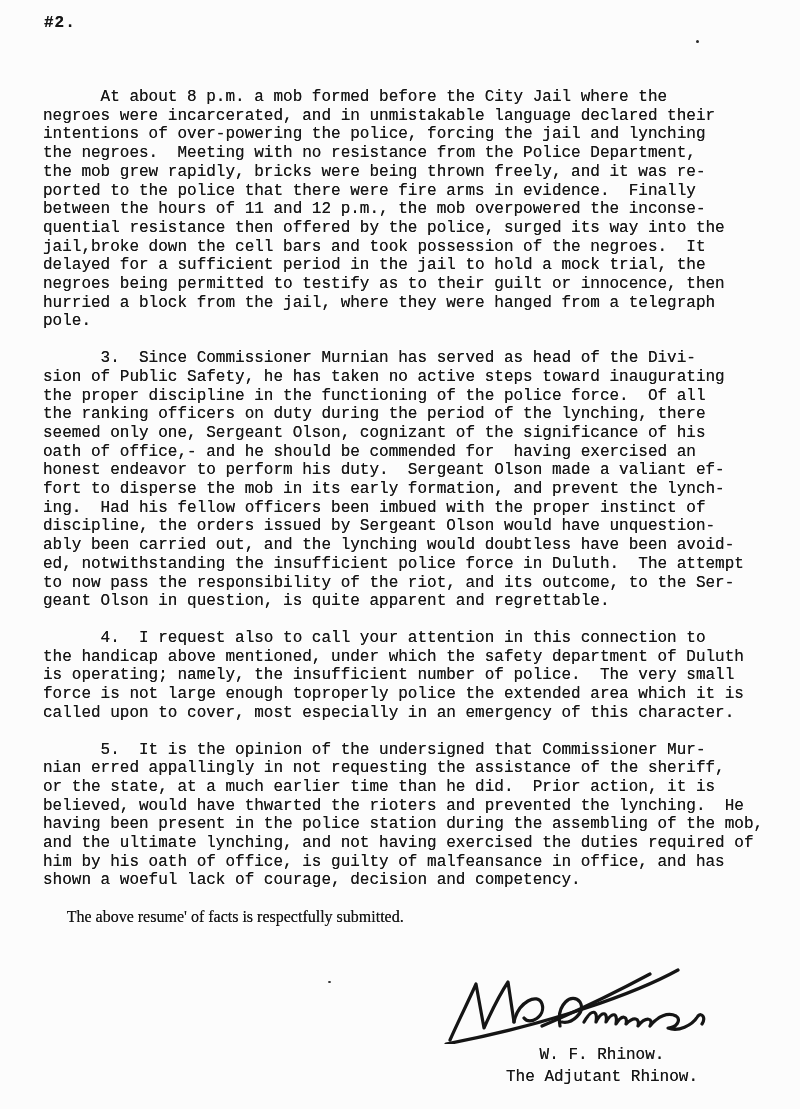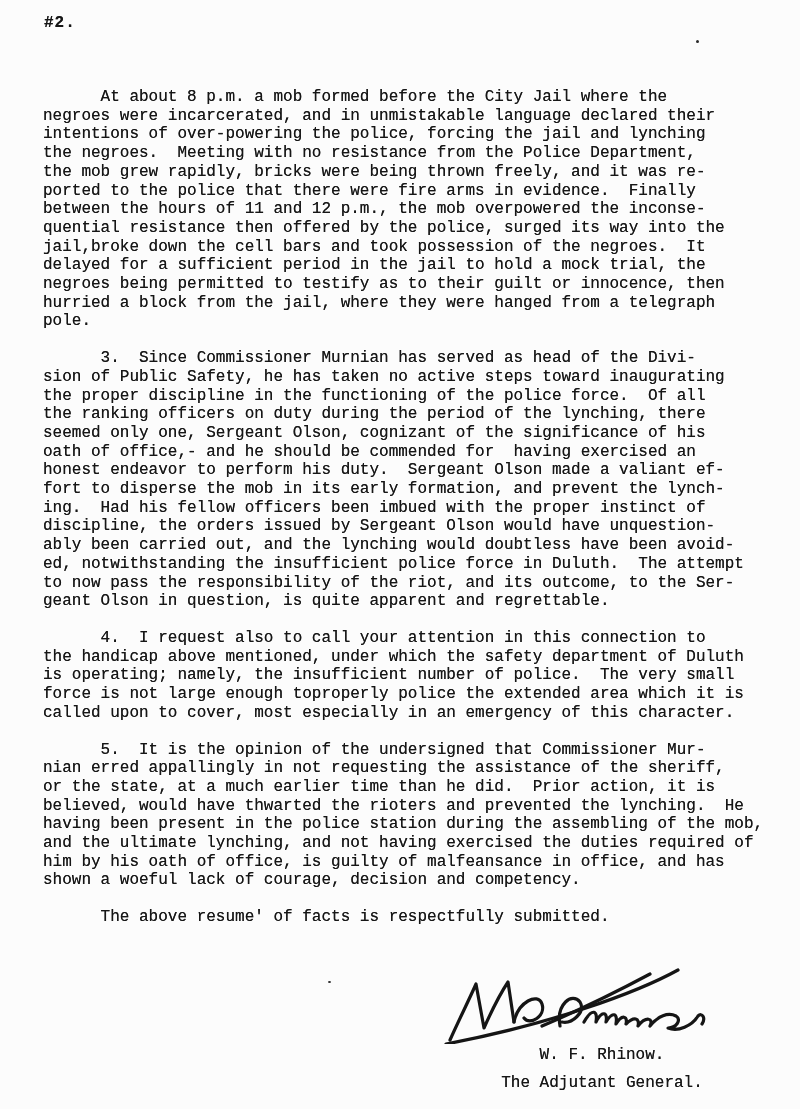--- a/index.html
+++ b/index.html
@@ -32,35 +32,36 @@
     top: 88px;
     left: 43px;
     right: 20px;
   }
   .body-text p {
     margin: 0 0 18px 0;
     white-space: pre;
   }
   .body-text p.closing {
     margin-bottom: 4px;
+    font-family: Liberation Serif, serif;
   }
   .sig-area {
     position: absolute;
     top: 968px;
     right: 28px;
     width: 340px;
     text-align: center;
   }
   .sig-scrawl {
     display: block;
     margin: 0 0 2px 10px;
   }
   .sig-name {
     white-space: pre;
-    margin-bottom: 9px;
+    margin-bottom: 3px;
   }
   .sig-title {
     white-space: pre;
   }
   .speck {
     position: absolute;
     background: #2a2a2a;
     border-radius: 50%;
   }
   .speck-1 { top: 40px; left: 696px; width: 3px; height: 3px; }
@@ -123,16 +124,16 @@
   <div class="sig-area">
     <svg class="sig-scrawl" width="330" height="76" viewBox="0 0 330 76" fill="none" stroke="#151515" stroke-width="3.2" stroke-linecap="round" stroke-linejoin="round">
       <path d="M8,72 C16,54 26,34 34,16 L42,60 C50,42 58,26 66,14 L72,54"></path>
       <path d="M72,54 C76,34 96,24 100,36 C104,48 88,58 82,50"></path>
       <path d="M236,2 C196,24 110,56 4,76"></path>
       <path d="M208,6 C178,22 140,41 100,58"></path>
       <path d="M118,58 C114,36 130,24 138,34 C144,44 130,56 120,54"></path>
       <path d="M142,54 C150,40 156,42 154,54 C160,42 166,44 164,54 C170,44 176,44 174,56 C180,46 186,48 184,56 C192,48 198,50 196,58 C204,48 212,50 208,58 C216,48 226,44 234,48 C240,52 234,60 226,60 C236,64 250,58 256,48 C260,44 264,50 260,56"></path>
     </svg>
     <div class="sig-name">W. F. Rhinow.</div>
-    <div class="sig-title">The Adjutant General.</div>
+    <div class="sig-title">The Adjutant Rhinow.</div>
   </div>
 
 </div>
 
 </body></html>

